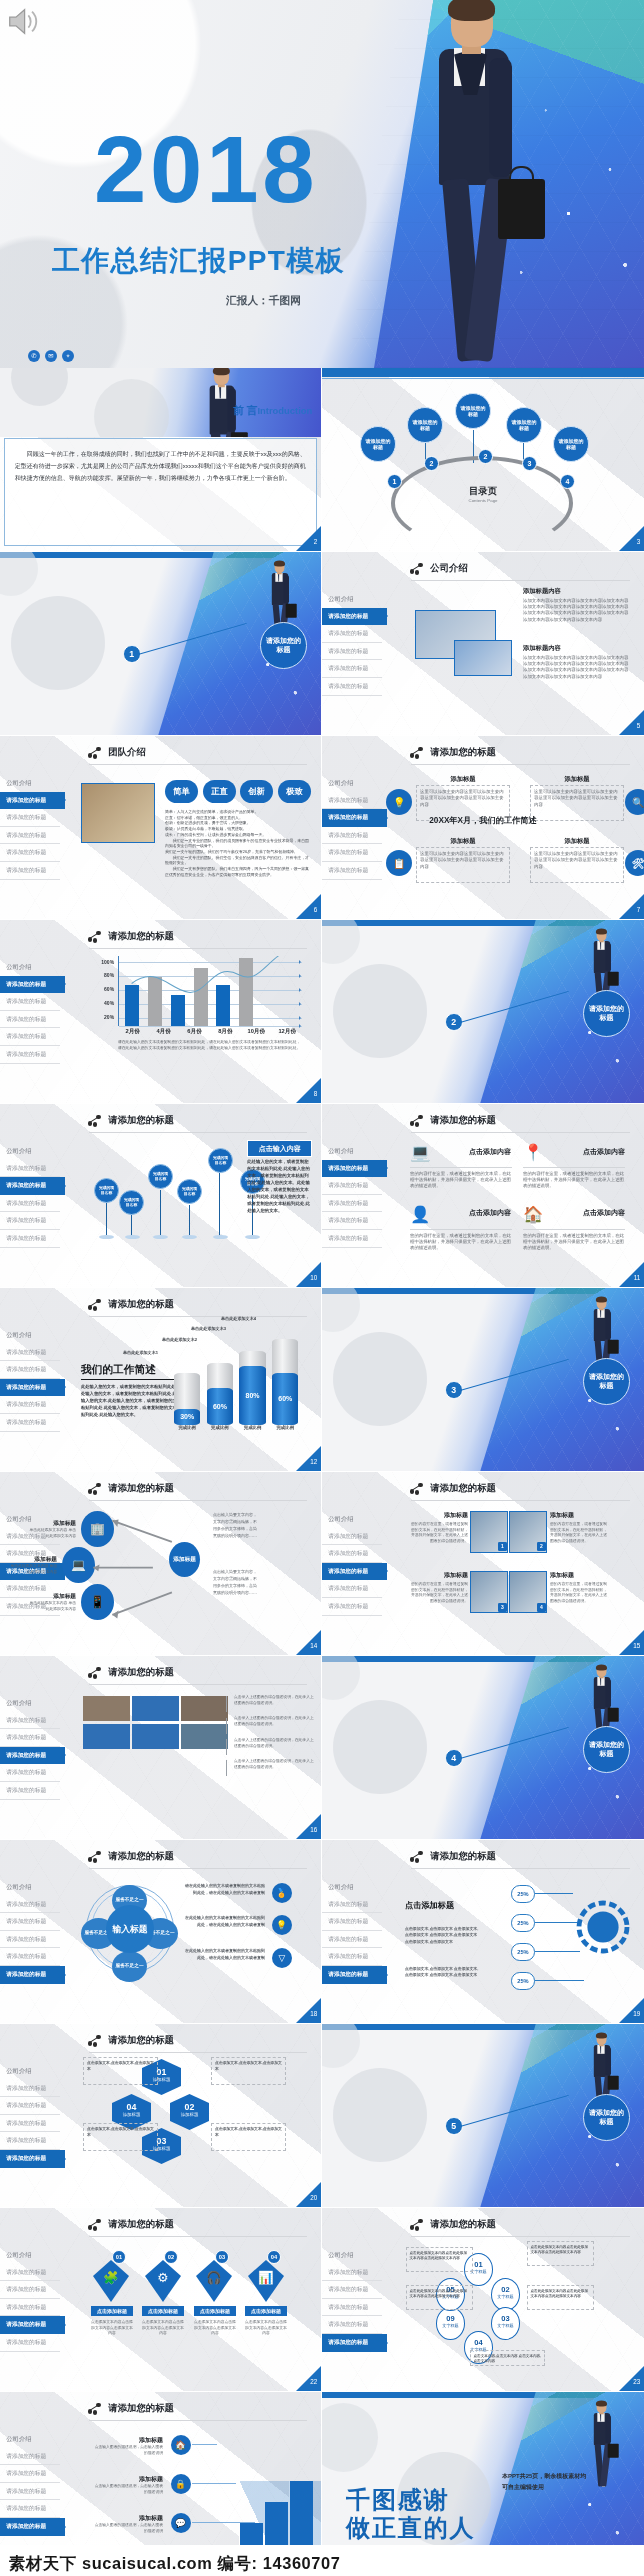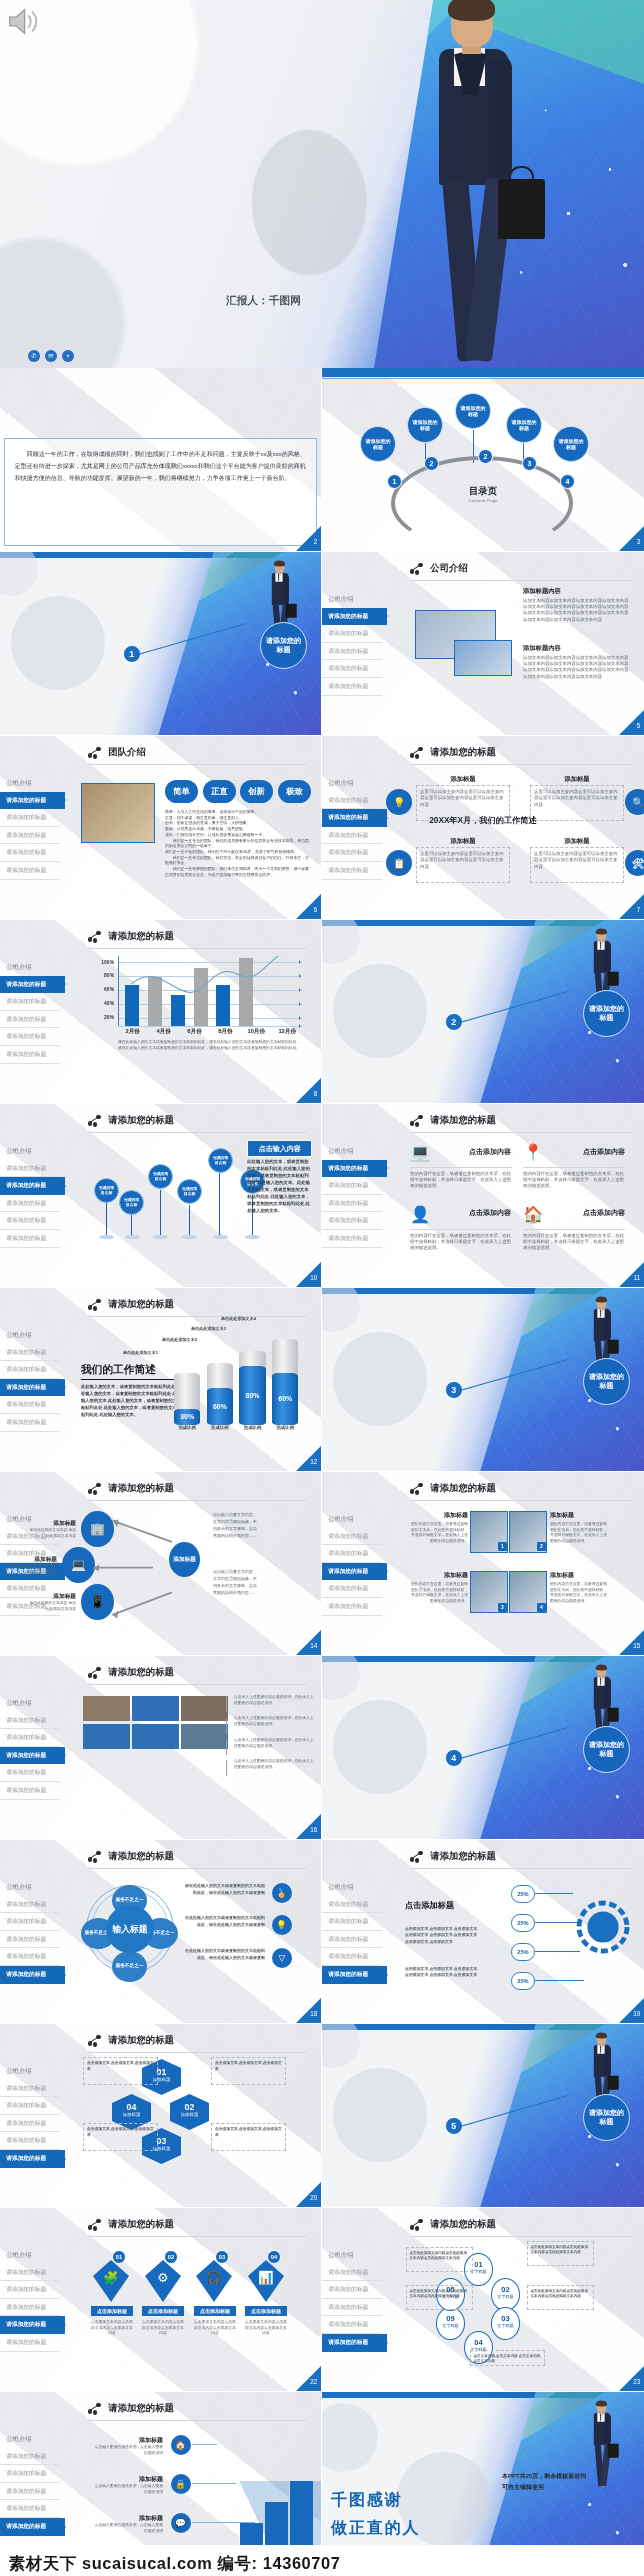--- a/index.html
+++ b/index.html
@@ -162,32 +162,53 @@
       <div class="tie"></div>
       <div class="lapel"></div>
     <div class="arm"></div>
       <div class="neck"></div>
       <div class="head"></div>
       <div class="hair"></div>
     <div class="bagh"></div>
       <div class="bag"></div>
   </div>
 
+  <div class="year">2018</div>
+  <div class="subtitle">工作总结汇报PPT模板</div>
   <div class="reporter">汇报人：千图网</div>
   <div class="dots">
     <div class="d">✆</div>
     <div class="d">✉</div>
     <div class="d">⌖</div>
   </div>
 </div>
 
 <div class="grid" id="grid">
     <div class="slide cL">
       <div class="poly"></div>
       <div class="poly2"></div>
+      <div style="position:absolute;left:0;right:0;top:0;height:69px;background:linear-gradient(100deg,#f0f1f3 0 46%,#c9d8f2 56%,#5b86e2 72%,#4455cc 100%);overflow:hidden">
+        <div style="position:absolute;left:11.3px;top:-19px;width:57px;height:57px;border-radius:50%;background:rgba(214,217,222,.6)"></div>
+        <div style="position:absolute;left:94px;top:11.3px;width:75px;height:75px;border-radius:50%;background:rgba(210,214,220,.45)"></div>
+        <div style="transform:scale(.36);transform-origin:top left;position:absolute;left:201px;top:-2.5px">
+          <div class="manS">
+            <div style="position:absolute;left:24px;top:54px;width:70px;height:136px;background:#222a42;border-radius:10px 14px 2.5px 2.5px"></div>
+            <div style="position:absolute;left:35px;top:184px;width:26.4px;height:182px;background:#242c46;border-radius:5px;transform:rotate(-5deg)"></div>
+            <div style="position:absolute;left:60px;top:184px;width:28px;height:182px;background:#2b3352;border-radius:5px;transform:rotate(7deg)"></div>
+            <div style="position:absolute;left:39px;top:53px;width:31px;height:38px;background:#f2f2f2"></div>
+            <div style="position:absolute;left:50px;top:55px;width:7px;height:36px;background:#2a3550;clip-path:polygon(0 0,100% 0,70% 100%,30% 100%)"></div>
+            <div style="position:absolute;left:74px;top:63px;width:22.6px;height:119px;background:#1f2740;border-radius:8.8px"></div>
+            <div style="position:absolute;left:47px;top:45px;width:19px;height:14px;background:#cfa078"></div>
+            <div style="position:absolute;left:36px;top:3.8px;width:42px;height:48px;border-radius:46% 46% 40% 40%;background:#d9ab85"></div>
+            <div style="position:absolute;left:33px;top:0;width:47px;height:26.4px;border-radius:50% 50% 36% 36%;background:#4b3527"></div>
+            <div style="position:absolute;left:83px;top:184px;width:47px;height:60px;background:#1a1a1a;border-radius:3.1px"></div>
+          </div>
+        </div>
+        <div style="position:absolute;right:8.8px;top:36px;color:#1d67c0;font-size:10.7px;font-weight:bold">前 言<span style="color:#2a70c8;font-size:9.4px">Introduction</span></div>
+      </div>
       <div style="position:absolute;left:3.8px;right:3.8px;top:70px;bottom:5px;border:0.6px solid #8fb9de;background:rgba(255,255,255,.55);padding:8.8px 10px">
         <div style="font-size:6px;line-height:12px;color:#2c3036">　　回顾这一年的工作，在取得成绩的同时，我们也找到了工作中的不足和问题，主要反映于xx及xxx的风格、定型还有待进一步探索，尤其是网上的公司产品库充分体现我们xxxxx和我们这个平台能为客户提供良好的商机和快捷方便的信息、导航的功能发挥。展望新的一年，我们将继续努力，力争各项工作更上一个新台阶。</div>
       </div>
       <div class="pgnum">
         <span>2</span>
       </div>
     </div>
     <div class="slide ">
       <div class="poly"></div>
       <div class="poly2"></div>
@@ -1158,21 +1179,21 @@
             <div style="position:absolute;left:39px;top:53px;width:31px;height:38px;background:#f2f2f2"></div>
             <div style="position:absolute;left:50px;top:55px;width:7px;height:36px;background:#2a3550;clip-path:polygon(0 0,100% 0,70% 100%,30% 100%)"></div>
             <div style="position:absolute;left:74px;top:63px;width:22.6px;height:119px;background:#1f2740;border-radius:8.8px"></div>
             <div style="position:absolute;left:47px;top:45px;width:19px;height:14px;background:#cfa078"></div>
             <div style="position:absolute;left:36px;top:3.8px;width:42px;height:48px;border-radius:46% 46% 40% 40%;background:#d9ab85"></div>
             <div style="position:absolute;left:33px;top:0;width:47px;height:26.4px;border-radius:50% 50% 36% 36%;background:#4b3527"></div>
             <div style="position:absolute;left:83px;top:184px;width:47px;height:60px;background:#1a1a1a;border-radius:3.1px"></div>
           </div>
         </div>
       </div>
-      <div style="position:absolute;left:9px;top:94px;font-size:16px;font-weight:bold;color:#1464b3;letter-spacing:1.9px;line-height:28px">
+      <div style="position:absolute;left:24px;top:94px;font-size:24px;font-weight:bold;color:#1464b3;letter-spacing:1.9px;line-height:28px">
         <div>千图感谢</div>
         <div>做正直的人</div>
       </div>
       <div style="position:absolute;left:180px;top:79px;font-size:6px;line-height:11.3px;color:#2b2f35;font-weight:bold">
         <div>本PPT共25页，剩余模板素材均</div>
         <div>可自主编辑使用</div>
       </div>
       <div style="position:absolute;left:180px;bottom:8.8px;display:flex;gap:3.1px">
         <div class="bball" style="width:9.4px;height:9.4px;font-size:5px">✆</div>
         <div class="bball" style="width:9.4px;height:9.4px;font-size:5px">✉</div>

